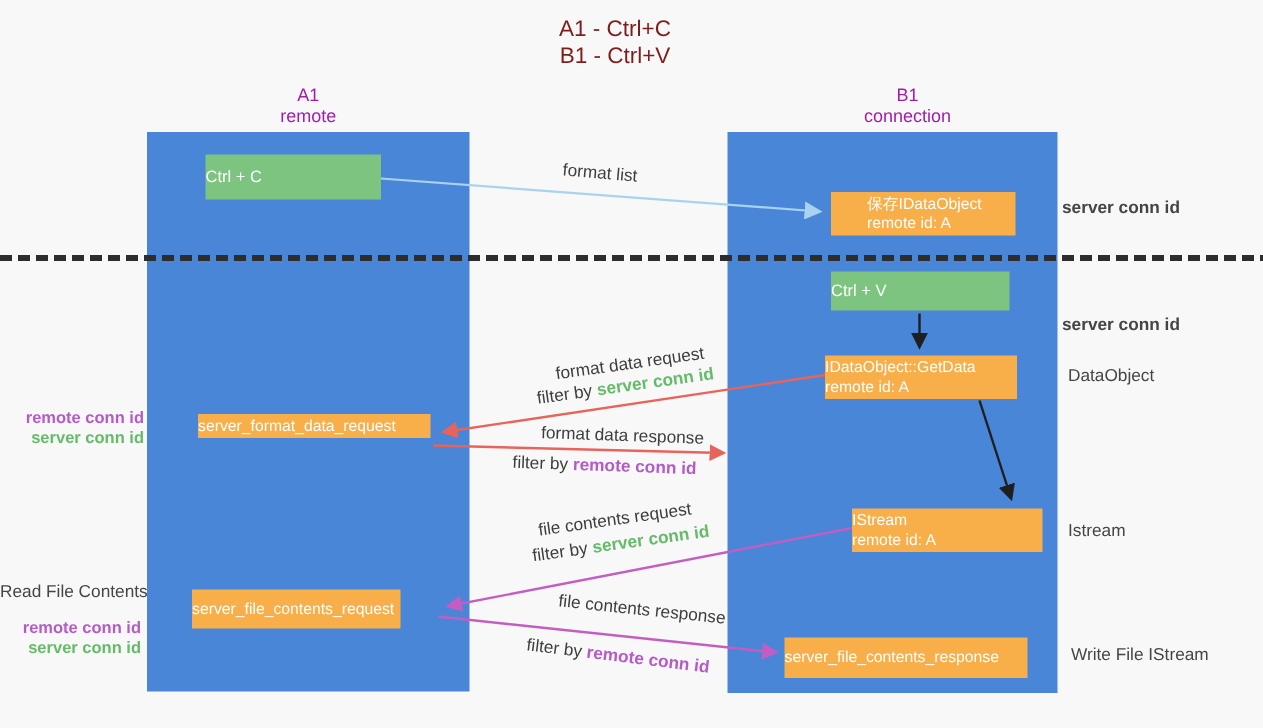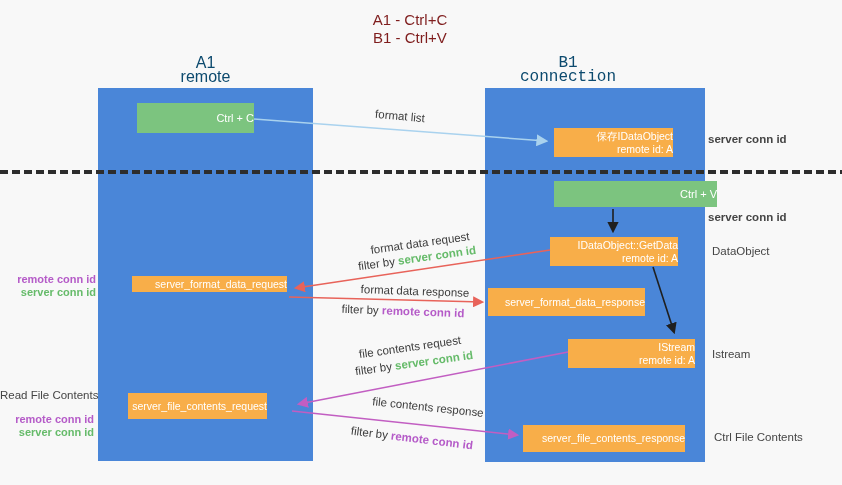--- a/index.html
+++ b/index.html
@@ -1,41 +1,41 @@
 <!DOCTYPE html>
 <html><head>
 <meta charset="utf-8">
 <style>
   html,body{margin:0;padding:0;}
   body{font-family:"Liberation Sans","DejaVu Sans",sans-serif;background:#f8f8f8;}
   #stage{position:relative;width:842px;height:485px;background:#f8f8f8;overflow:hidden;}
 
   .title{position:absolute;left:310px;top:11px;width:200px;text-align:center;
          font-size:15px;line-height:18px;color:#7f1d1d;}
-  .lane-header{position:absolute;top:56px;text-align:center;font-size:16px;
-               line-height:14px;color:#0c4a6e;}
+  .lane-header{position:absolute;top:56px;text-align:center;font-size:12px;
+               line-height:14px;color:#a21caf;}
   #hdr-a{left:98px;width:215px;}
-  #hdr-b{left:458px;width:220px;font-family:Liberation Mono, monospace;}
+  #hdr-b{left:495px;width:220px;}
 
   .lane{position:absolute;top:88px;background:#4a86d8;}
   #lane-a{left:98px;width:215px;height:373px;}
   #lane-b{left:485px;width:220px;height:374px;}
 
   .sep{position:absolute;left:0;top:170px;width:842px;height:4px;z-index:5;
        background:repeating-linear-gradient(90deg,#2d2d2d 0 8px,transparent 8px 12px);}
 
-  .node{position:absolute;display:flex;flex-direction:column;align-items:flex-end;
+  .node{position:absolute;display:flex;flex-direction:column;align-items:flex-start;
         justify-content:center;color:#fff;font-size:10.5px;line-height:13px;
         text-align:center;white-space:nowrap;z-index:4;}
   .green{background:#7cc47f;}
   .orange{background:#f8ae49;}
 
   #n-ctrlc{left:137px;top:103px;width:117px;height:30px;font-size:11px;}
-  #n-save{left:554px;top:128px;width:119px;height:29px;}
-  #n-ctrlv{left:554px;top:181px;width:119px;height:26px;font-size:11px;padding-left:44px;}
+  #n-save{left:554px;top:128px;width:99px;height:29px;padding-left:24px;}
+  #n-ctrlv{left:554px;top:181px;width:119px;height:26px;font-size:11px;}
   #n-getdata{left:550px;top:237px;width:128px;height:29px;}
   #n-fmtresp{left:488px;top:288px;width:157px;height:28px;}
   #n-istream{left:568px;top:339px;width:127px;height:29px;}
   #n-fileresp{left:523px;top:425px;width:162px;height:27px;}
   #n-fmtreq{left:132px;top:276px;width:155px;height:16px;}
   #n-filereq{left:128px;top:393px;width:139px;height:26px;}
 
   svg.arrows{position:absolute;left:0;top:0;z-index:6;pointer-events:none;}
 
   .mid-label{position:absolute;white-space:nowrap;font-size:11.5px;color:#3d3d3d;
@@ -76,23 +76,20 @@
   <div class="node orange" id="n-save">
     <div>保存IDataObject</div>
     <div>remote id: A</div>
   </div>
   <div class="node green" id="n-ctrlv">
     <div>Ctrl + V</div>
   </div>
   <div class="node orange" id="n-getdata">
     <div>IDataObject::GetData</div>
     <div>remote id: A</div>
-  </div>
-  <div class="node orange" id="n-fmtresp">
-    <div>server_format_data_response</div>
   </div>
   <div class="node orange" id="n-istream">
     <div>IStream</div>
     <div>remote id: A</div>
   </div>
   <div class="node orange" id="n-fileresp">
     <div>server_file_contents_response</div>
   </div>
   <div class="node orange" id="n-fmtreq">
     <div>server_format_data_request</div>
@@ -144,21 +141,21 @@
 
   <div class="mid-label" style="left:428px;top:407px;transform:translate(-50%,-50%) rotate(6deg);">file contents response</div>
   <div class="mid-label" style="left:412px;top:438px;transform:translate(-50%,-50%) rotate(7deg);">
     <span>filter by </span><span class="purple-t">remote conn id</span>
   </div>
 
   <div class="side-label green-t" style="left:708px;top:133px;">server conn id</div>
   <div class="side-label green-t" style="left:708px;top:211px;">server conn id</div>
   <div class="side-label" style="left:712px;top:245px;">DataObject</div>
   <div class="side-label" style="left:712px;top:348px;">Istream</div>
-  <div class="side-label" style="left:714px;top:431px;">Ctrl File Contents</div>
+  <div class="side-label" style="left:714px;top:431px;">Write File IStream</div>
 
   <div class="side-stack" style="width:96px;top:273px;">
     <div class="purple-t">remote conn id</div>
     <div class="green-t">server conn id</div>
   </div>
   <div class="side-label" style="left:0;width:89px;text-align:center;top:389px;">Read File Contents</div>
   <div class="side-stack" style="width:94px;top:413px;">
     <div class="purple-t">remote conn id</div>
     <div class="green-t">server conn id</div>
   </div>

